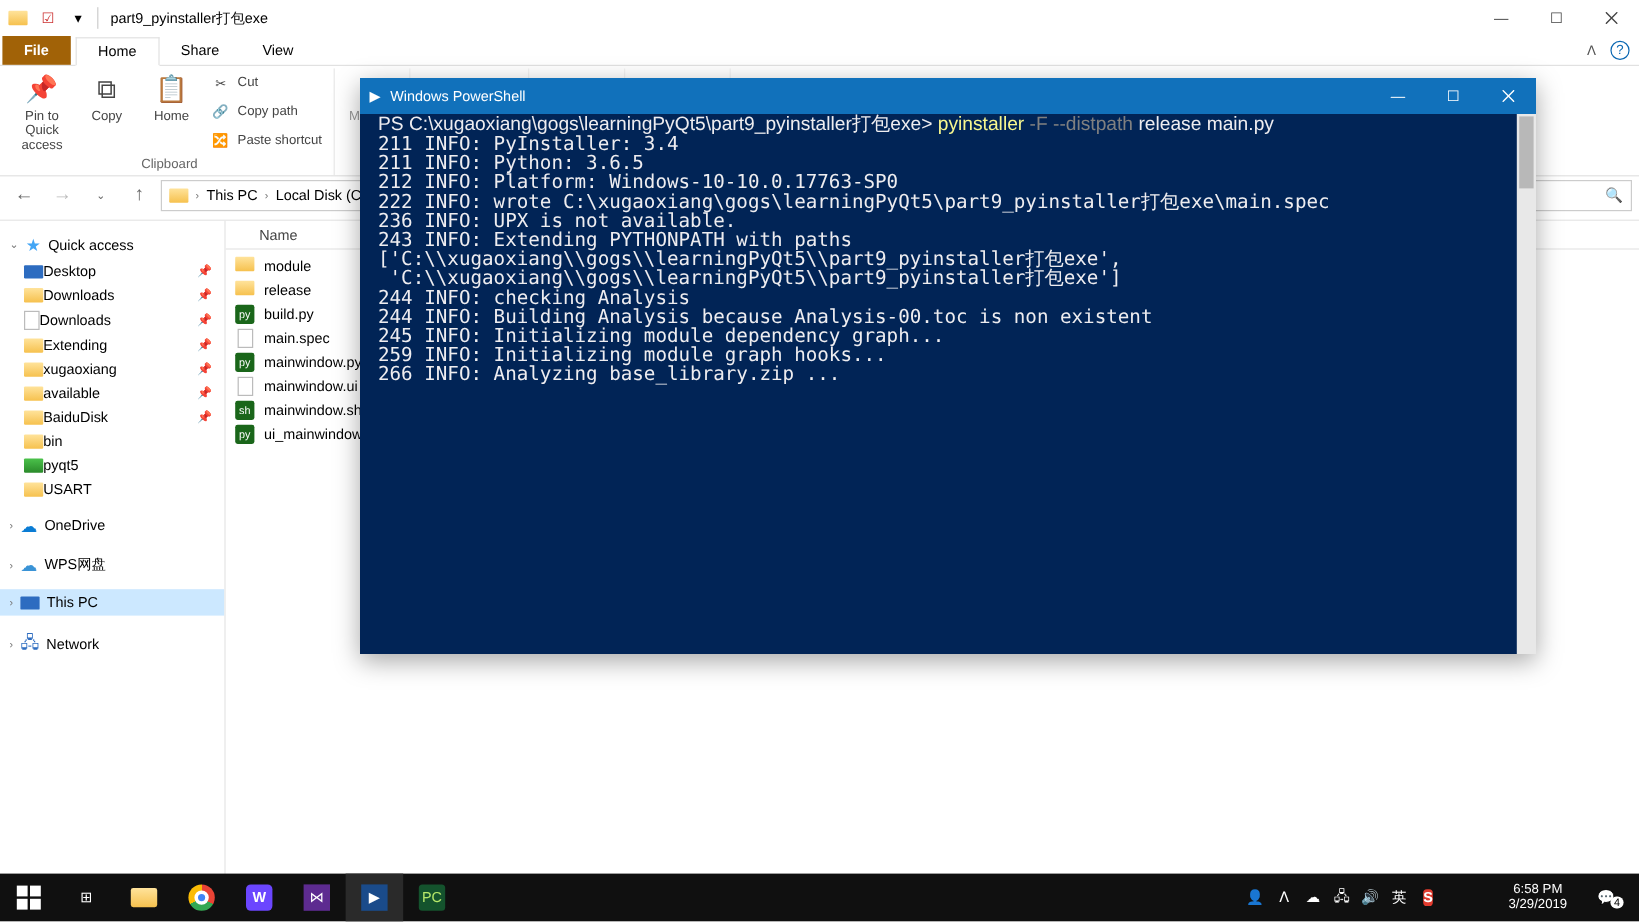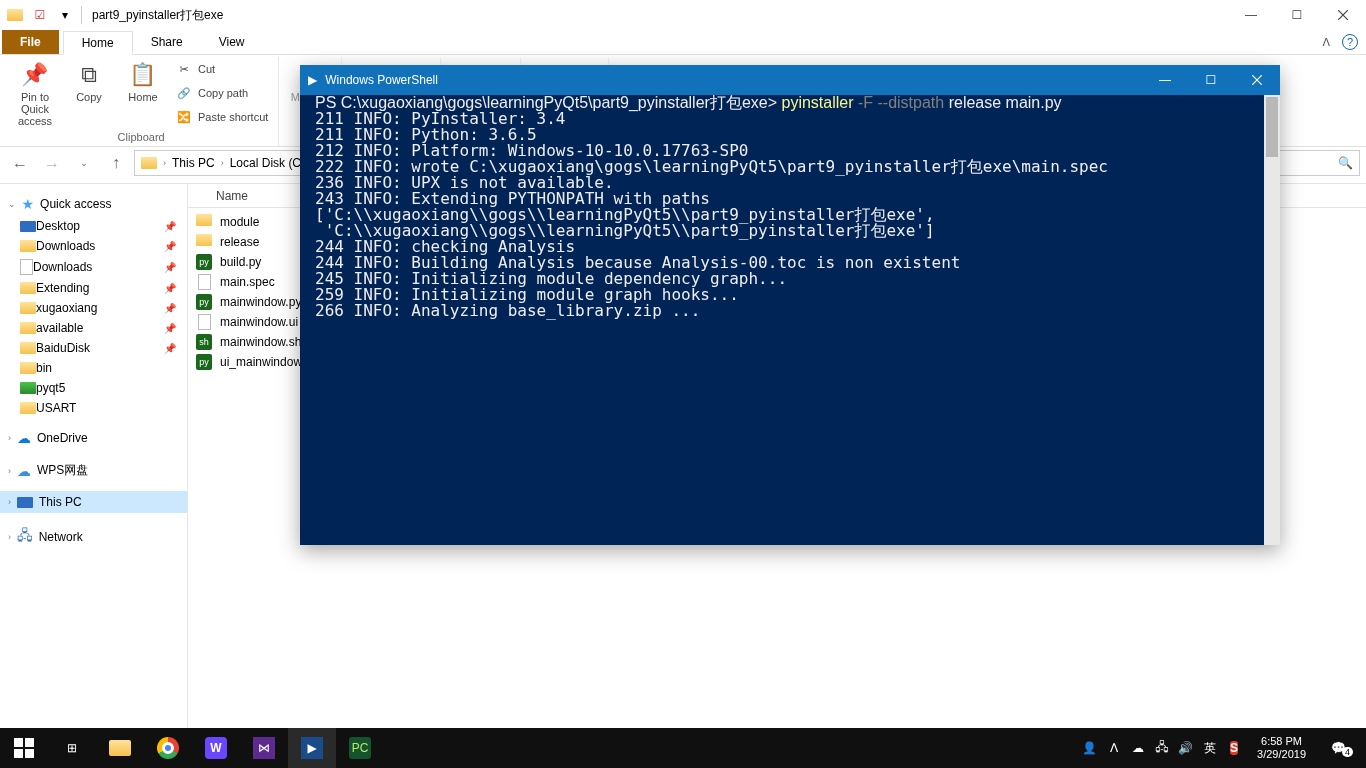--- a/index.html
+++ b/index.html
@@ -83,21 +83,21 @@
 .ps-text .cmd { color:#f7f78f;}
 .ps-text .opt { color:#808080;}
 
 
 .taskbar { position:absolute; left:0; right:0; bottom:0; height:40px; background:#101010; display:flex; align-items:stretch; color:#fff; font-size:12px;}
 .tb-btn { width:48px; display:flex; align-items:center; justify-content:center;}
 .tb-btn.start { width:48px;}
 .tb-btn.active { background:#2a2a2a;}
 .tb-tray { margin-left:auto; display:flex; align-items:center; gap:6px; padding:0 2px;}
 .tray-icn { width:18px; text-align:center;}
-.tb-clock { display:flex; flex-direction:column; align-items:center; justify-content:center; line-height:1.15; padding:0 8px; font-size:11px;}
+.tb-clock { display:flex; flex-direction:column; align-items:center; justify-content:center; line-height:1.15; padding:0 8px; font-size:11px;margin-left:44px;}
 .tb-notif { width:44px; display:flex; align-items:center; justify-content:center;}
 
 
 .folder-sm { width:16px;height:12px; background:linear-gradient(#ffe39b,#f6c14e); border-radius:1px;}
 .folder-l  { width:22px;height:16px; background:linear-gradient(#ffe39b,#f6c14e); border-radius:2px;}
 .pin-ic::before{content:"📌";font-size:10px;}
 .qa-star{color:#42a5f5;font-size:14px;}
 .thispc{width:16px;height:11px;background:#2d6cc0;border-radius:1px;}
 .onedrive{color:#0a7cd4;font-size:14px;}
 .wps{color:#3a93d6;font-size:14px;}

